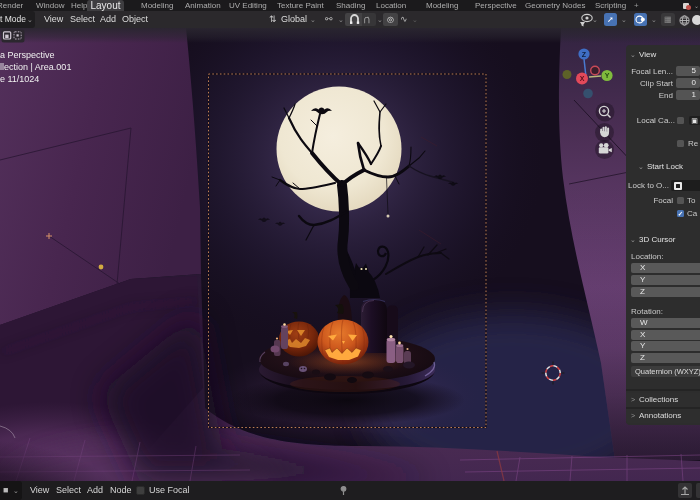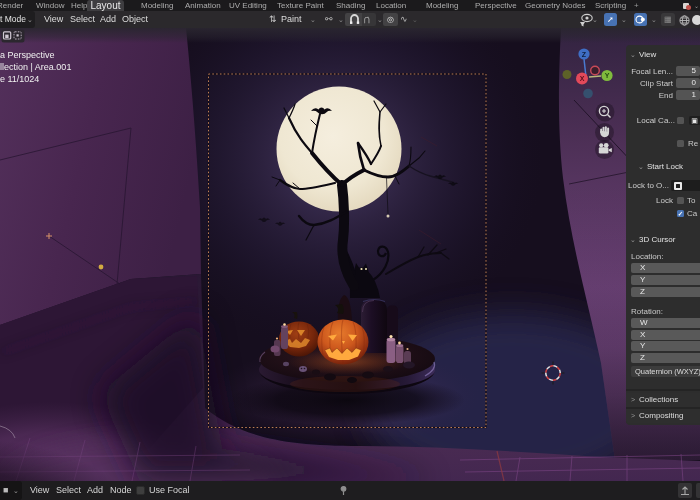--- a/index.html
+++ b/index.html
@@ -49,21 +49,21 @@
       <span style="position:absolute;left:686px;top:4.5px;width:5px;height:5px;background:#c0504a;border-radius:50%"></span>
       <span style="left:694px;color:#9a9a9a;font-size:6px">⌄</span>
 </div>
 <div id="tabLayout">Layout</div>
 <div id="bar2">
  <span class="m" style="left:44px">View</span>
  <span class="m" style="left:70px">Select</span>
  <span class="m" style="left:100px">Add</span>
  <span class="m" style="left:122px">Object</span>
  <span class="m" style="left:269px;color:#c9c9c9">⇅</span>
- <span class="m" style="left:281px">Paint</span>
+ <span class="m" style="left:281px">Global</span>
  <span class="m" style="left:310px;color:#909090;font-size:7px">⌄</span>
  <span class="m" style="left:325px;color:#bdbdbd">⚯</span>
  <span class="m" style="left:338px;color:#909090;font-size:7px">⌄</span>
  <div style="position:absolute;left:345px;top:2px;width:17px;height:13px;background:#434244;border-radius:2px 0 0 2px"></div>
  <div style="position:absolute;left:362px;top:2px;width:14px;height:13px;background:#373638;border-radius:0 2px 2px 0"></div>
  <svg class="m" style="left:349px;top:3px;position:absolute" width="11" height="11" viewBox="0 0 11 11">
   <path d="M2,9.5 L2,4.5 A3.5,3.5 0 0 1 9,4.5 L9,9.5" fill="none" stroke="#d8d8d8" stroke-width="1.8"></path>
   <rect x="1" y="7.5" width="2.4" height="2.4" fill="#efefef"></rect>
         <rect x="7.8" y="7.5" width="2.4" height="2.4" fill="#efefef"></rect>
  </svg>
@@ -477,21 +477,21 @@
         <span class="car" style="position:absolute;left:12px">⌄</span>
         <span style="position:absolute;left:21px;color:#e2e2e2">Start Lock</span>
       </div>
  <div class="r" style="top:135px;height:12px">
         <span class="lab" style="right:31px">Lock to O...</span>
         <div style="position:absolute;left:45px;top:0;width:29px;height:11px;background:#1d1d1d;border-radius:2px 0 0 2px"></div>
         <span style="position:absolute;left:48px;top:1.5px;width:8px;height:8px;background:#e8e8e8;border-radius:1px"></span>
         <span style="position:absolute;left:50px;top:3.5px;width:4px;height:4px;background:#1d1d1d;border-radius:0.5px"></span>
       </div>
  <div class="r" style="top:150px">
-        <span class="lab" style="right:27px">Lock</span>
+        <span class="lab" style="right:27px">Focal</span>
         <div class="cbx" style="left:51px;top:1.5px"></div>
         <span style="position:absolute;left:61px">To</span>
       </div>
  <div class="r" style="top:163px">
         <div class="cbxon" style="left:51px;top:1.5px">✓</div>
         <span style="position:absolute;left:61px">Ca</span>
       </div>
  <div class="r hdr" style="top:189px">
         <span class="car" style="position:absolute;left:4px">⌄</span>
         <span style="position:absolute;left:13px;color:#e2e2e2">3D Cursor</span>
@@ -511,21 +511,21 @@
  <div class="slider" style="top:308px">Z</div>
  <div style="position:absolute;left:5px;top:321px;width:69px;height:11px;background:#3c3c3c;border-radius:2px 0 0 2px;line-height:11px;color:#dcdcdc;padding-left:4px;font-size:7.5px;white-space:nowrap">Quaternion (WXYZ)</div>
  <div style="position:absolute;left:0;top:344px;width:74px;height:2px;background:#242424"></div>
  <div class="r" style="top:348px;height:14px;line-height:14px;background:#2e2e2e">
         <span class="car" style="position:absolute;left:5px">˃</span>
         <span style="position:absolute;left:13px;color:#dcdcdc">Collections</span>
       </div>
  <div style="position:absolute;left:0;top:362px;width:74px;height:2px;background:#242424"></div>
  <div class="r" style="top:364px;height:14px;line-height:14px;background:#2e2e2e">
         <span class="car" style="position:absolute;left:5px">˃</span>
-        <span style="position:absolute;left:13px;color:#dcdcdc">Compositing</span>
+        <span style="position:absolute;left:13px;color:#dcdcdc">Annotations</span>
       </div>
 </div>
 <div id="bar3">
  <div style="position:absolute;left:0;top:0;width:22px;height:19px;background:#151415;border-radius:0 3px 3px 0"></div>
  <span class="m" style="left:3px;color:#bbb">■</span>
  <span class="m" style="left:13px;color:#9a9a9a;font-size:7px">⌄</span>
  <span class="m" style="left:30px">View</span>
  <span class="m" style="left:56px">Select</span>
  <span class="m" style="left:87px">Add</span>
  <span class="m" style="left:110px">Node</span>

